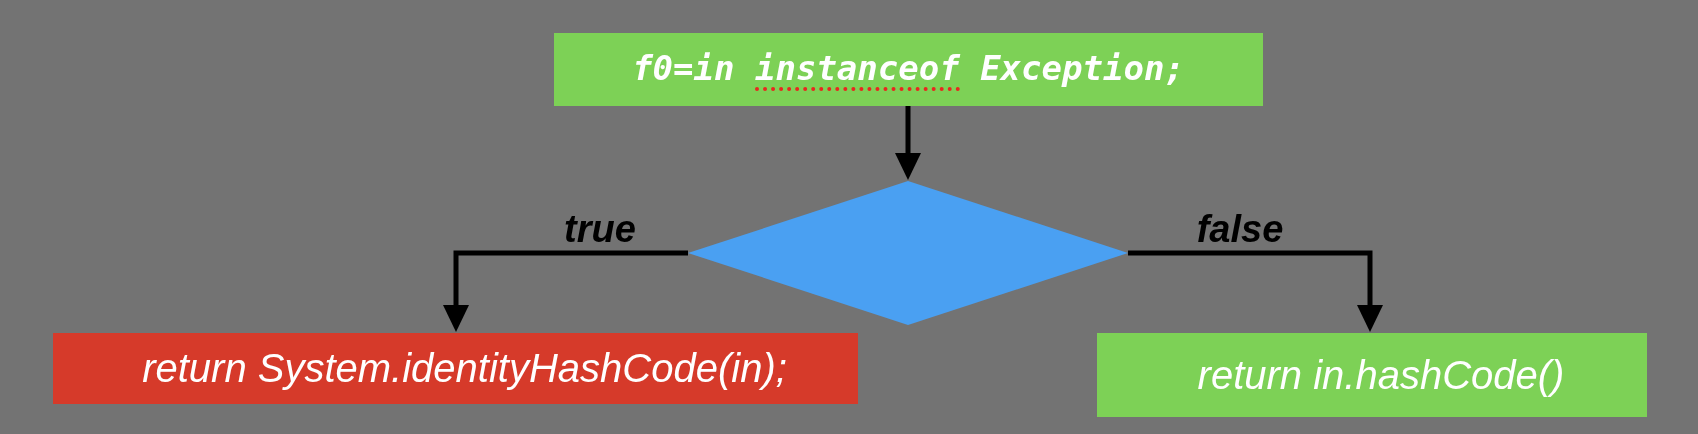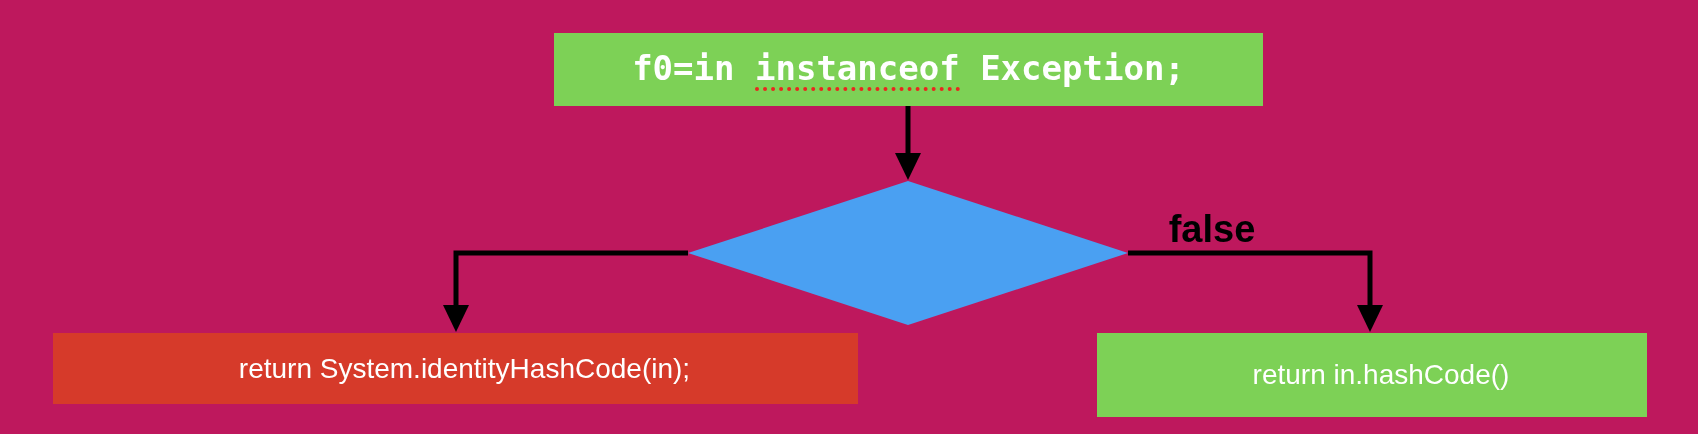--- a/index.html
+++ b/index.html
@@ -1,22 +1,23 @@
 <!DOCTYPE html>
 <html><head>
 <meta charset="utf-8">
 <style>
   html, body { margin: 0; padding: 0; background: #ffffff; }
   .canvas {
     position: relative;
     width: 1698px;
     height: 434px;
-    background: #be185d;
+    background: #737373;
     overflow: hidden;
     font-family: "Liberation Sans", sans-serif;
+    font-style: italic;
   }
   .connector-layer {
     position: absolute;
     left: 0; top: 0;
     width: 1698px; height: 434px;
   }
   .node {
     position: absolute;
     display: flex;
     align-items: center;
@@ -35,21 +36,21 @@
   }
   .squiggle {
     display: inline-block;
     line-height: 1.05;
     border-bottom: 4px dotted #E8281E;
     padding-bottom: 1px;
   }
   .plain-text {
     font-family: "Liberation Sans", sans-serif;
     font-weight: normal;
-    font-size: 28px;
+    font-size: 40px;
     color: #ffffff;
     white-space: pre;
     margin-left: 18px;
   }
   .diamond-label {
     position: absolute;
     left: 688px; top: 181px;
     width: 440px; height: 144px;
     display: flex;
     align-items: center;
@@ -61,21 +62,21 @@
     width: 200px;
     height: 42px;
     text-align: center;
     font-family: "Liberation Sans", sans-serif;
     font-weight: bold;
     font-size: 38px;
     line-height: 42px;
     color: #000000;
   }
   .branch-label.true-side  { left: 500px; }
-  .branch-label.false-side { left: 1112px; }
+  .branch-label.false-side { left: 1140px; }
   #node-start   { left: 554px;  top: 33px;  width: 709px; height: 73px; }
   #node-true    { left: 53px;   top: 333px; width: 805px; height: 71px; }
   #node-false   { left: 1097px; top: 333px; width: 550px; height: 84px; }
 </style>
 </head>
 <body>
 
 <div class="canvas">
 
   <svg class="connector-layer" viewBox="0 0 1698 434" xmlns="http://www.w3.org/2000/svg">
@@ -96,20 +97,21 @@
       <polyline points="1128,253 1370,253 1370,308" fill="none" stroke="#000000" stroke-width="5"></polyline>
       <polygon points="1370,332 1357,305 1383,305" fill="#000000"></polygon>
     </g>
   </svg>
 
   <div id="node-start" class="node node-green">
     <span class="code-text"><span>f0=in </span><span class="squiggle">instanceof</span><span> Exception;</span></span>
   </div>
 
 
+  <div class="branch-label true-side">true</div>
   <div class="branch-label false-side">false</div>
 
   <div id="node-true" class="node node-red">
     <span class="plain-text">return System.identityHashCode(in);</span>
   </div>
 
   <div id="node-false" class="node node-green">
     <span class="plain-text">return in.hashCode()</span>
   </div>
 

